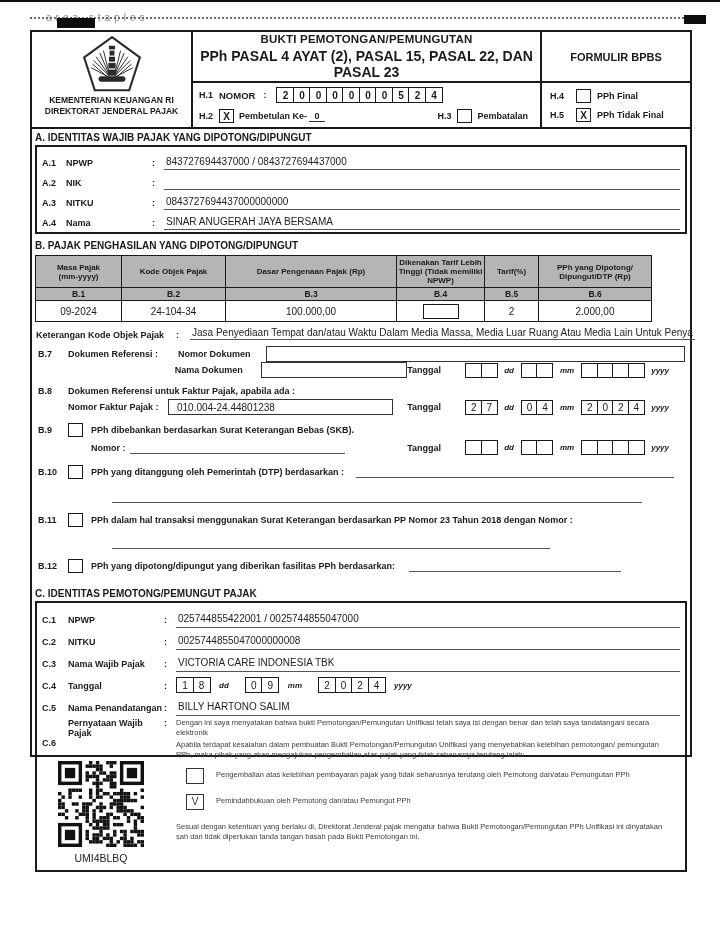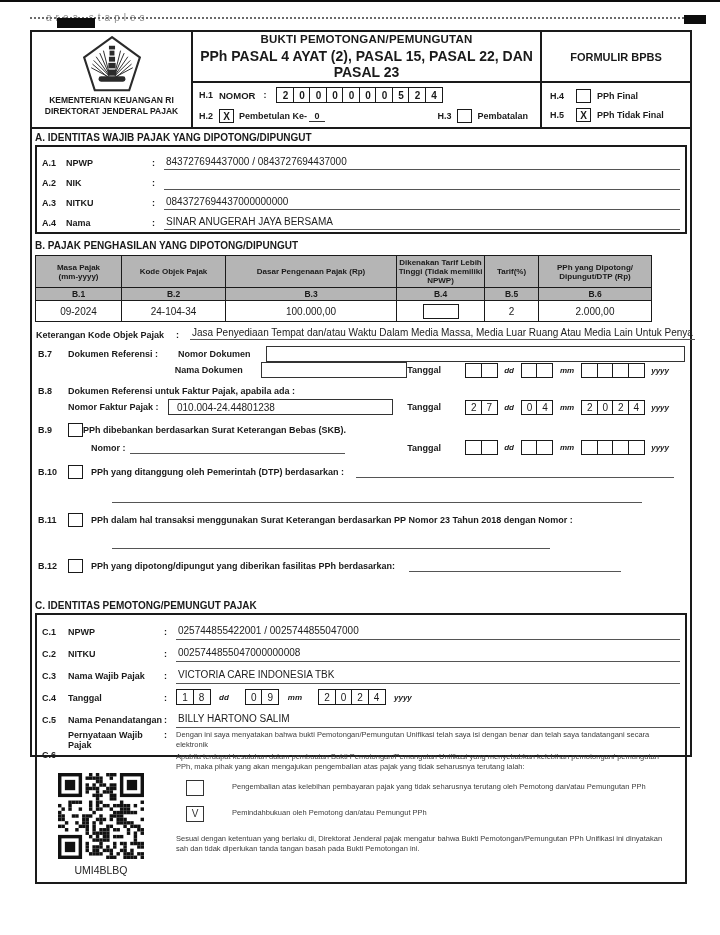--- a/index.html
+++ b/index.html
@@ -81,26 +81,26 @@
   .cdbx { width:18px; height:16px; border:1.5px solid #1a1a1a; margin-right:-1.5px; background:#fff;
     display:flex; align-items:center; justify-content:center; font-size:10px; }
 
   .c6 { display:flex; align-items:flex-start; padding:2px 5px 0 5px; }
   .c6left { width:122px; flex:none; }
   .c6lblrow { display:flex; }
   .qr-wrap { margin:10px 0 0 14px; width:90px; text-align:center; }
   .qr-label { font-size:10.5px; color:#222; margin-top:1px; }
   .c6right { flex:1; font-size:7.5px; color:#3d3d3d; line-height:1.35; padding-right:4px; }
   .c6colon { width:12px; flex:none; font-weight:bold; font-size:9px; }
-  .optrow { display:flex; align-items:center; gap:28px; margin:7px 0 7px 10px; }
+  .optrow { display:flex; align-items:center; gap:12px; margin:7px 0 7px 10px; }
   .optbox { width:18px; height:16px; border:1.5px solid #333; display:flex; align-items:center; justify-content:center;
     font-size:10px; color:#333; background:#fff; flex:none; }
   .stmt3 { margin-top:12px; }
   .mt2{margin-top:2px;} .mt3{margin-top:3px;} .mt4{margin-top:0;} .mt6{margin-top:6px;}
-  .mt8{margin-top:8px;} .mt10{margin-top:10px;} .mt12{margin-top:24px;}
+  .mt8{margin-top:8px;} .mt10{margin-top:10px;} .mt12{margin-top:12px;}
 </style>
 </head>
 <body>
 
 <div class="top-line"></div>
 <div class="staples-label">area staples</div>
 <div class="dot-line"></div>
 <div class="staple-block-l"></div>
 <div class="staple-block-r"></div>
 
@@ -311,21 +311,21 @@
         <span class="dbx">0</span>
         <span class="dbx">2</span>
         <span class="dbx">4</span>
       <span class="dsep">yyyy</span>
     </span>
   </div>
 
   <div class="brow mt8">
     <span class="bcode">B.9</span>
     <span class="chk"></span>
-    <span class="bbold" style="">PPh dibebankan berdasarkan Surat Keterangan Bebas (SKB).</span>
+    <span class="bbold" style="margin-left:8px">PPh dibebankan berdasarkan Surat Keterangan Bebas (SKB).</span>
   </div>
   <div class="brow mt3">
     <span style="width:53px"></span>
     <span class="bbold">Nomor :</span>
     <span class="uline" style="width:215px; margin-left:4px"></span>
     <span class="tg">
       <span class="tglbl">Tanggal</span>
       <span class="dbx"></span>
         <span class="dbx"></span>
       <span class="dsep">dd</span>

